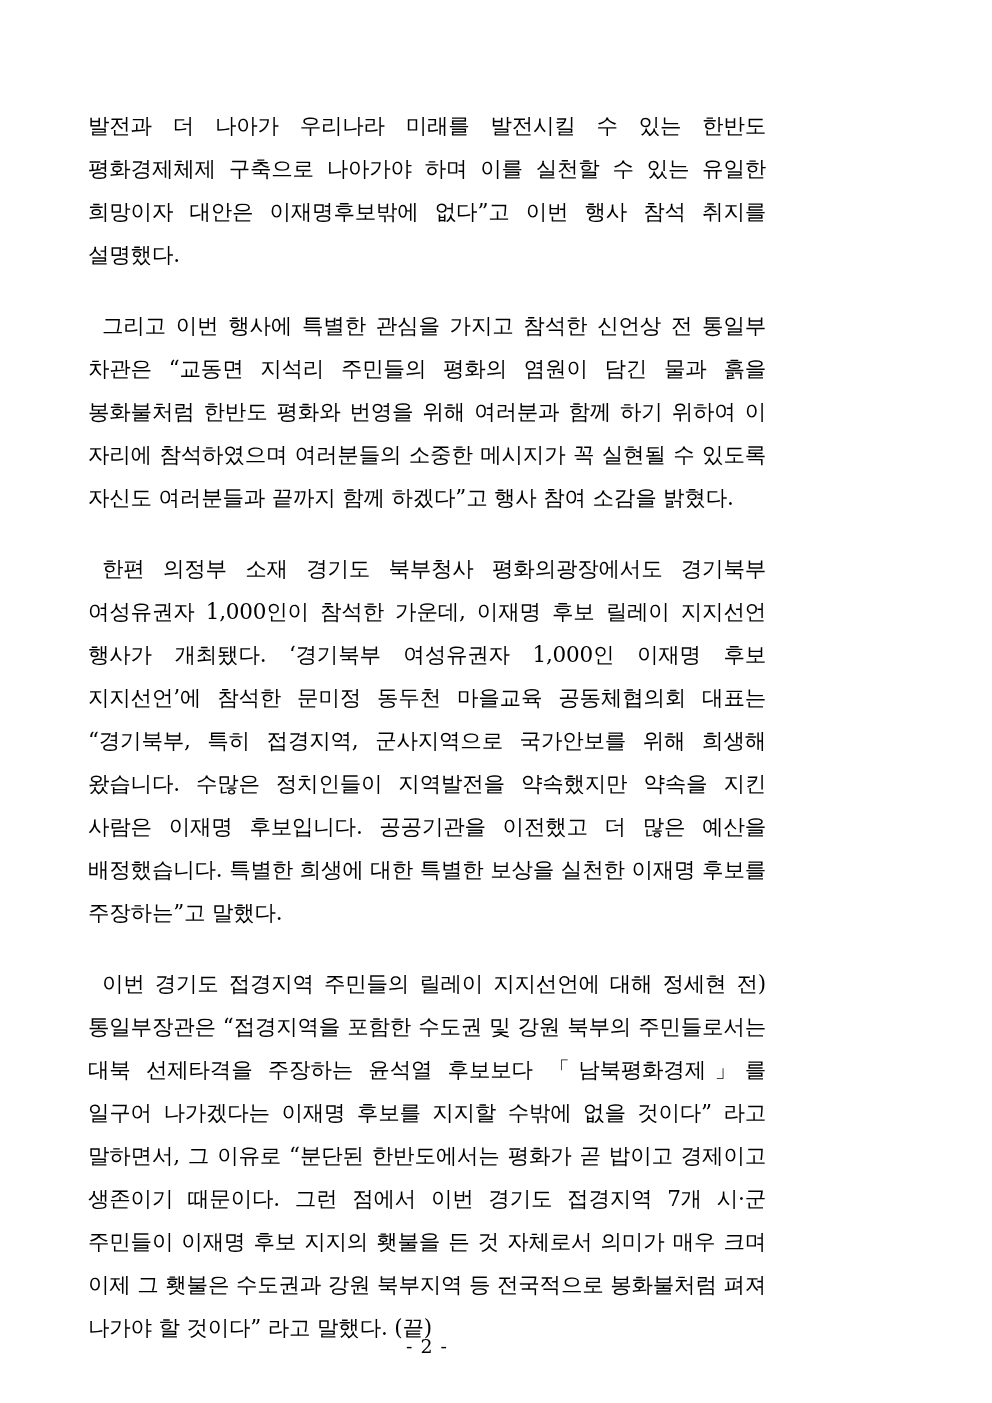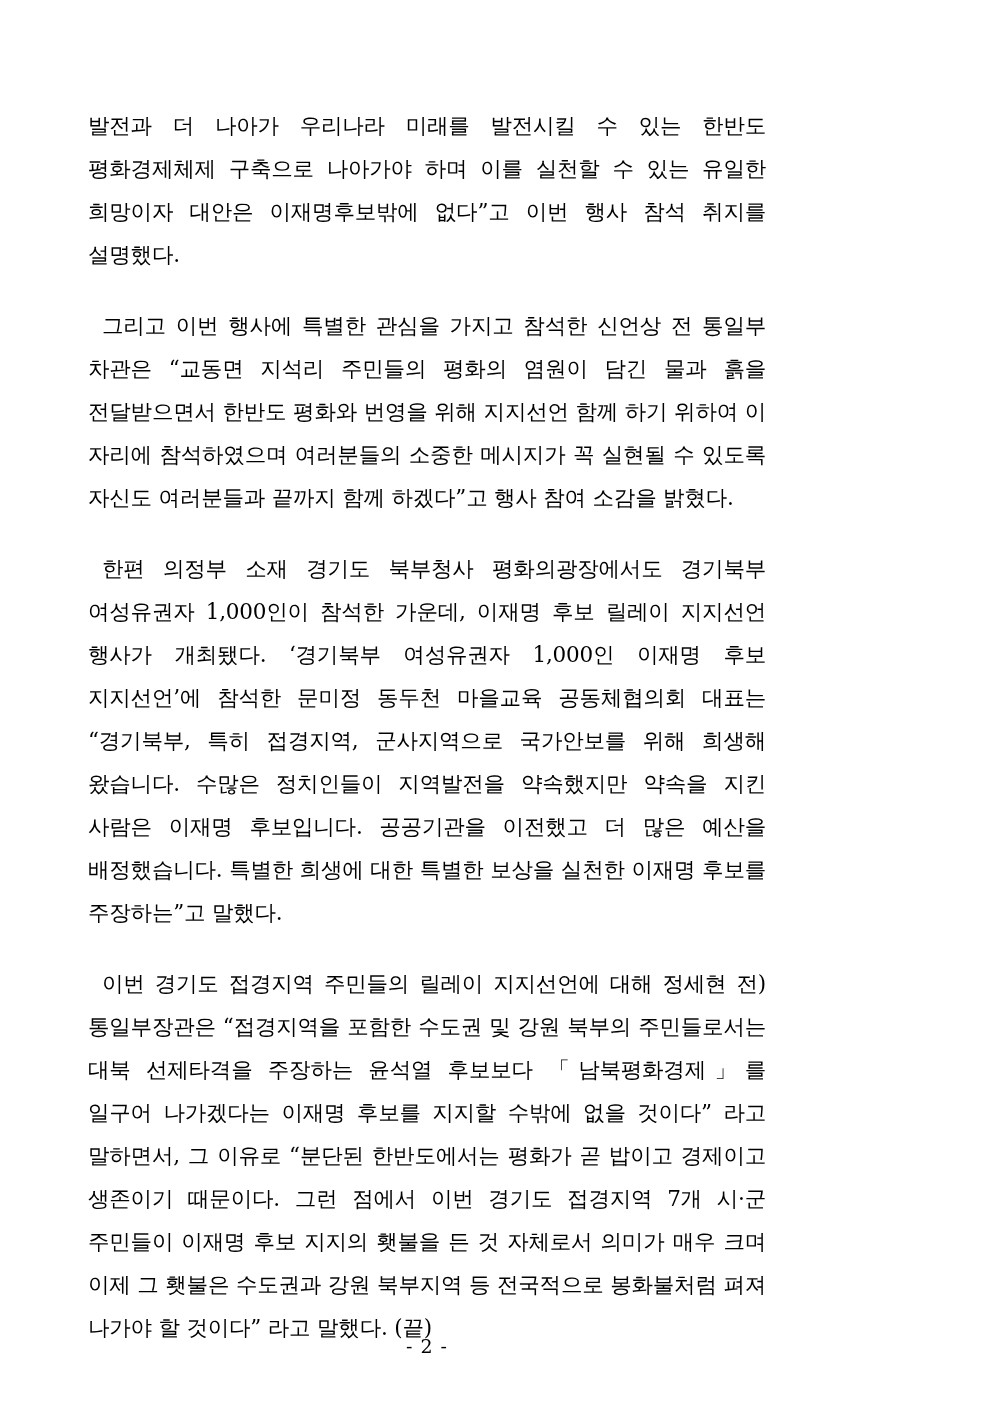--- a/index.html
+++ b/index.html
@@ -58,21 +58,21 @@
     letter-spacing: 1px;
   }
 </style>
 </head>
 <body>
 
 <div class="page">
 
   <div class="body-text">
     <p class="para first">발전과 더 나아가 우리나라 미래를 발전시킬 수 있는 한반도 평화경제체제 구축으로 나아가야 하며 이를 실천할 수 있는 유일한 희망이자 대안은 이재명후보밖에 없다”고 이번 행사 참석 취지를 설명했다.</p>
-    <p class="para">그리고 이번 행사에 특별한 관심을 가지고 참석한 신언상 전 통일부 차관은 “교동면 지석리 주민들의 평화의 염원이 담긴 물과 흙을 전달받으면서 한반도 평화와 번영을 위해 지지선언 함께 하기 위하여 이 자리에 참석하였으며 여러분들의 소중한 메시지가 꼭 실현될 수 있도록 자신도 여러분들과 끝까지 함께 하겠다”고 행사 참여 소감을 밝혔다.</p>
+    <p class="para">그리고 이번 행사에 특별한 관심을 가지고 참석한 신언상 전 통일부 차관은 “교동면 지석리 주민들의 평화의 염원이 담긴 물과 흙을 봉화불처럼 한반도 평화와 번영을 위해 여러분과 함께 하기 위하여 이 자리에 참석하였으며 여러분들의 소중한 메시지가 꼭 실현될 수 있도록 자신도 여러분들과 끝까지 함께 하겠다”고 행사 참여 소감을 밝혔다.</p>
     <p class="para">한편 의정부 소재 경기도 북부청사 평화의광장에서도 경기북부 여성유권자 1,000인이 참석한 가운데, 이재명 후보 릴레이 지지선언 행사가 개최됐다. ‘경기북부 여성유권자 1,000인 이재명 후보 지지선언’에 참석한 문미정 동두천 마을교육 공동체협의회 대표는 “경기북부, 특히 접경지역, 군사지역으로 국가안보를 위해 희생해 왔습니다. 수많은 정치인들이 지역발전을 약속했지만 약속을 지킨 사람은 이재명 후보입니다. 공공기관을 이전했고 더 많은 예산을 배정했습니다. 특별한 희생에 대한 특별한 보상을 실천한 이재명 후보를 주장하는”고 말했다.</p>
     <p class="para">이번 경기도 접경지역 주민들의 릴레이 지지선언에 대해 정세현 전)통일부장관은 “접경지역을 포함한 수도권 및 강원 북부의 주민들로서는 대북 선제타격을 주장하는 윤석열 후보보다 「남북평화경제」를 일구어 나가겠다는 이재명 후보를 지지할 수밖에 없을 것이다” 라고 말하면서, 그 이유로 “분단된 한반도에서는 평화가 곧 밥이고 경제이고 생존이기 때문이다. 그런 점에서 이번 경기도 접경지역 7개 시·군 주민들이 이재명 후보 지지의 횃불을 든 것 자체로서 의미가 매우 크며 이제 그 횃불은 수도권과 강원 북부지역 등 전국적으로 봉화불처럼 펴져 나가야 할 것이다” 라고 말했다. (끝)</p>
 
     <div class="spacer-attach"></div>
 
     <p class="attachment">※ 첨부자료 : 행사사진, 이재명 후보 지지선언문 등</p>
   </div>
 
   <div class="footer">- 2 -</div>
 

